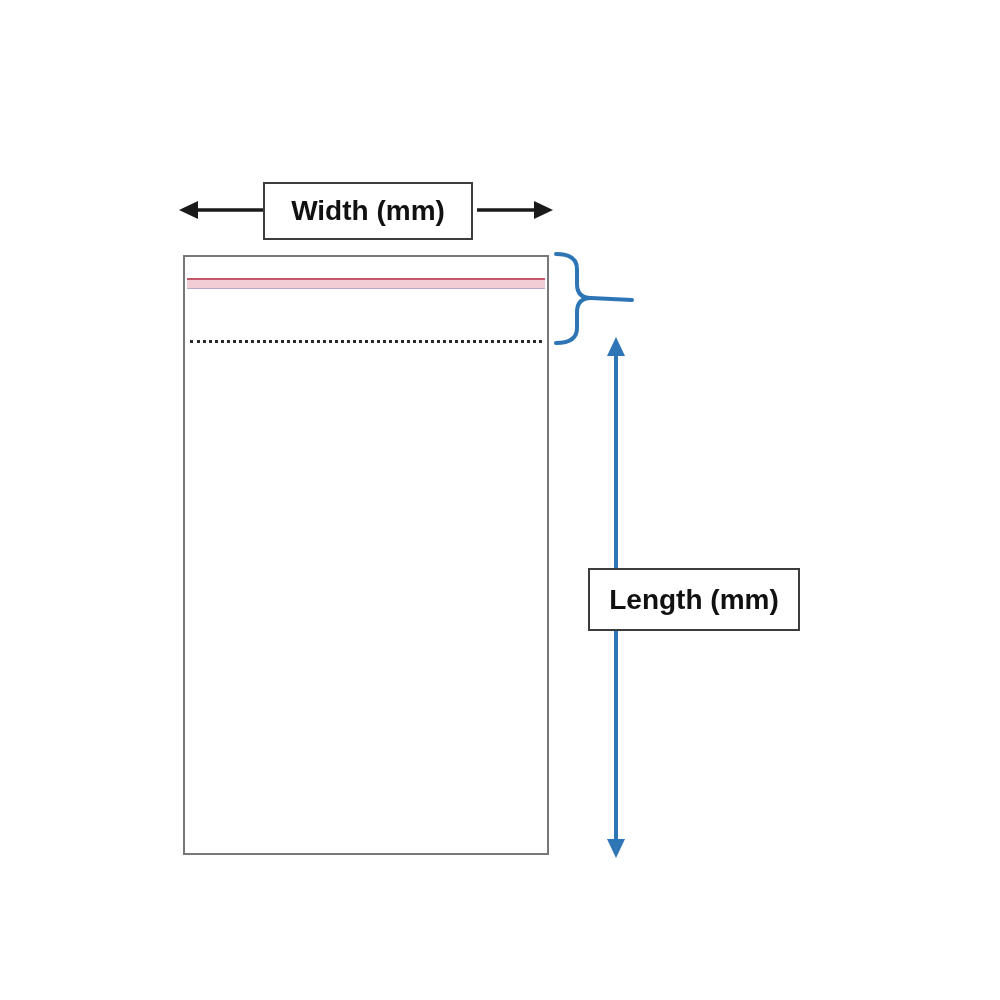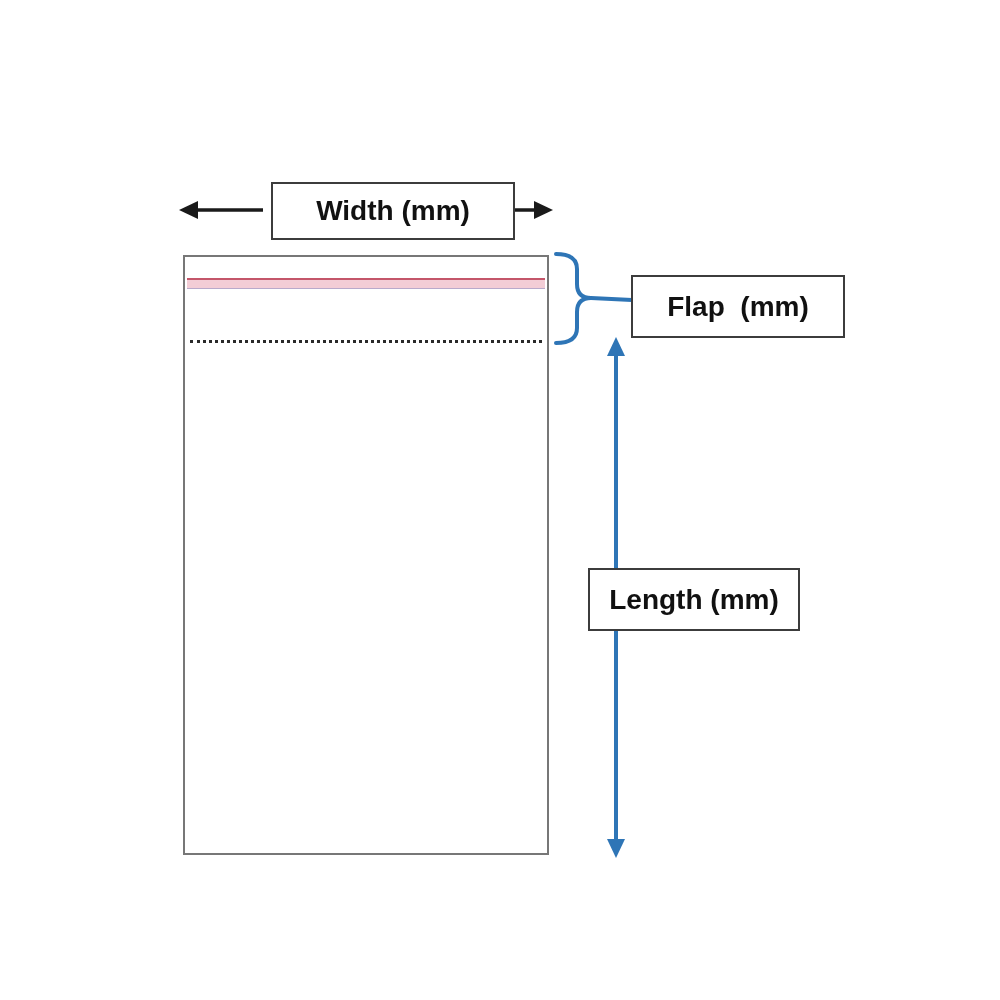--- a/index.html
+++ b/index.html
@@ -69,21 +69,21 @@
     justify-content: center;
     background: #ffffff;
     border: 2px solid var(--label-border, #3c3c3c);
     box-sizing: border-box;
     font-weight: 700;
     font-size: 28px;
     color: #111111;
     white-space: pre;
     z-index: 3;
   }
-  .width-box  { left: 271px; top: 182px; width: 244px; height: 58px; }
+  .width-box  { left: 263px; top: 182px; width: 210px; height: 58px; }
   .flap-box   { left: 631px; top: 275px; width: 214px; height: 63px; }
   .length-box { left: 588px; top: 568px; width: 212px; height: 63px; }
 </style>
 </head>
 <body>
 
 <div class="canvas">
 
   <div class="bag">
     <div class="tape"></div>
@@ -117,21 +117,18 @@
       <line class="blue-stroke" x1="616" y1="352" x2="616" y2="842"></line>
       <polygon class="blue-head" points="616,337 607,356 625,356"></polygon>
       <polygon class="blue-head" points="616,858 607,839 625,839"></polygon>
     </g>
   </svg>
 
   <div class="label-box width-box">
     <span>Width (mm)</span>
   </div>
 
-  <div class="label-box flap-box">
-    <span>Flap  (mm)</span>
-  </div>
 
   <div class="label-box length-box">
     <span>Length (mm)</span>
   </div>
 
 </div>
 
 </body></html>

